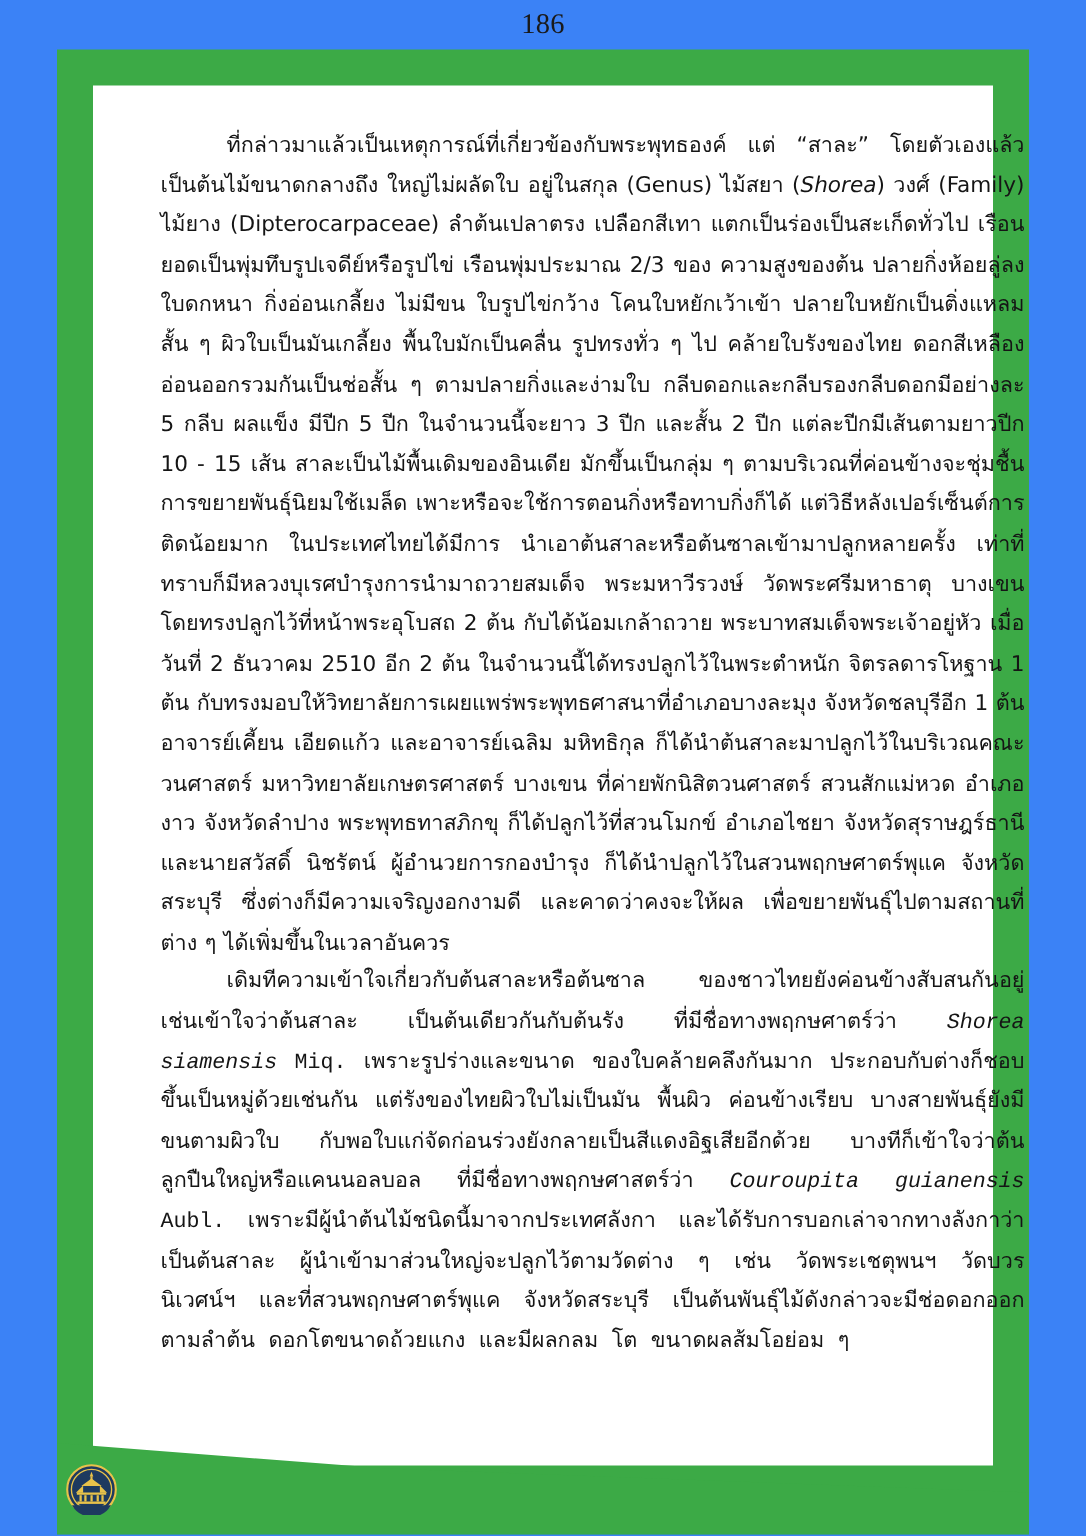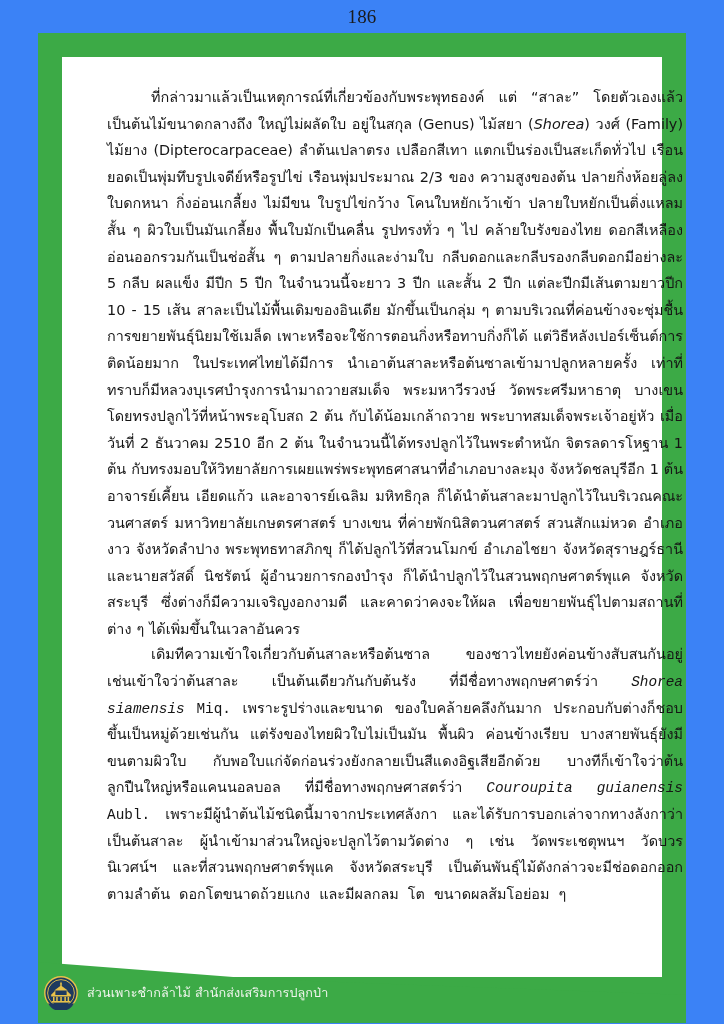--- a/index.html
+++ b/index.html
@@ -159,17 +159,16 @@
           <rect x="7.2" y="19.0" width="19.6" height="1.5" fill="#E8C24A"></rect>
           <rect x="9.0" y="20.8" width="1.5" height="4.2" fill="#E8C24A"></rect>
           <rect x="12.2" y="20.8" width="1.5" height="4.2" fill="#E8C24A"></rect>
           <rect x="16.3" y="20.8" width="1.5" height="4.2" fill="#E8C24A"></rect>
           <rect x="20.4" y="20.8" width="1.5" height="4.2" fill="#E8C24A"></rect>
           <rect x="23.6" y="20.8" width="1.5" height="4.2" fill="#E8C24A"></rect>
           <rect x="7.6" y="25.0" width="18.8" height="1.6" fill="#E8C24A"></rect>
           <path d="M4.0 27.5 A15 15 0 0 0 30.0 27.5 Z" fill="#1E3A5F"></path>
         </svg>
       </span>
-      <span class="footer-text">ส่วนเพาะชำกล้าไม้ สำนักส่งเสริมการปลูกป่า</span>
     </div>
   </div>
 
 </div>
 
 </body></html>

